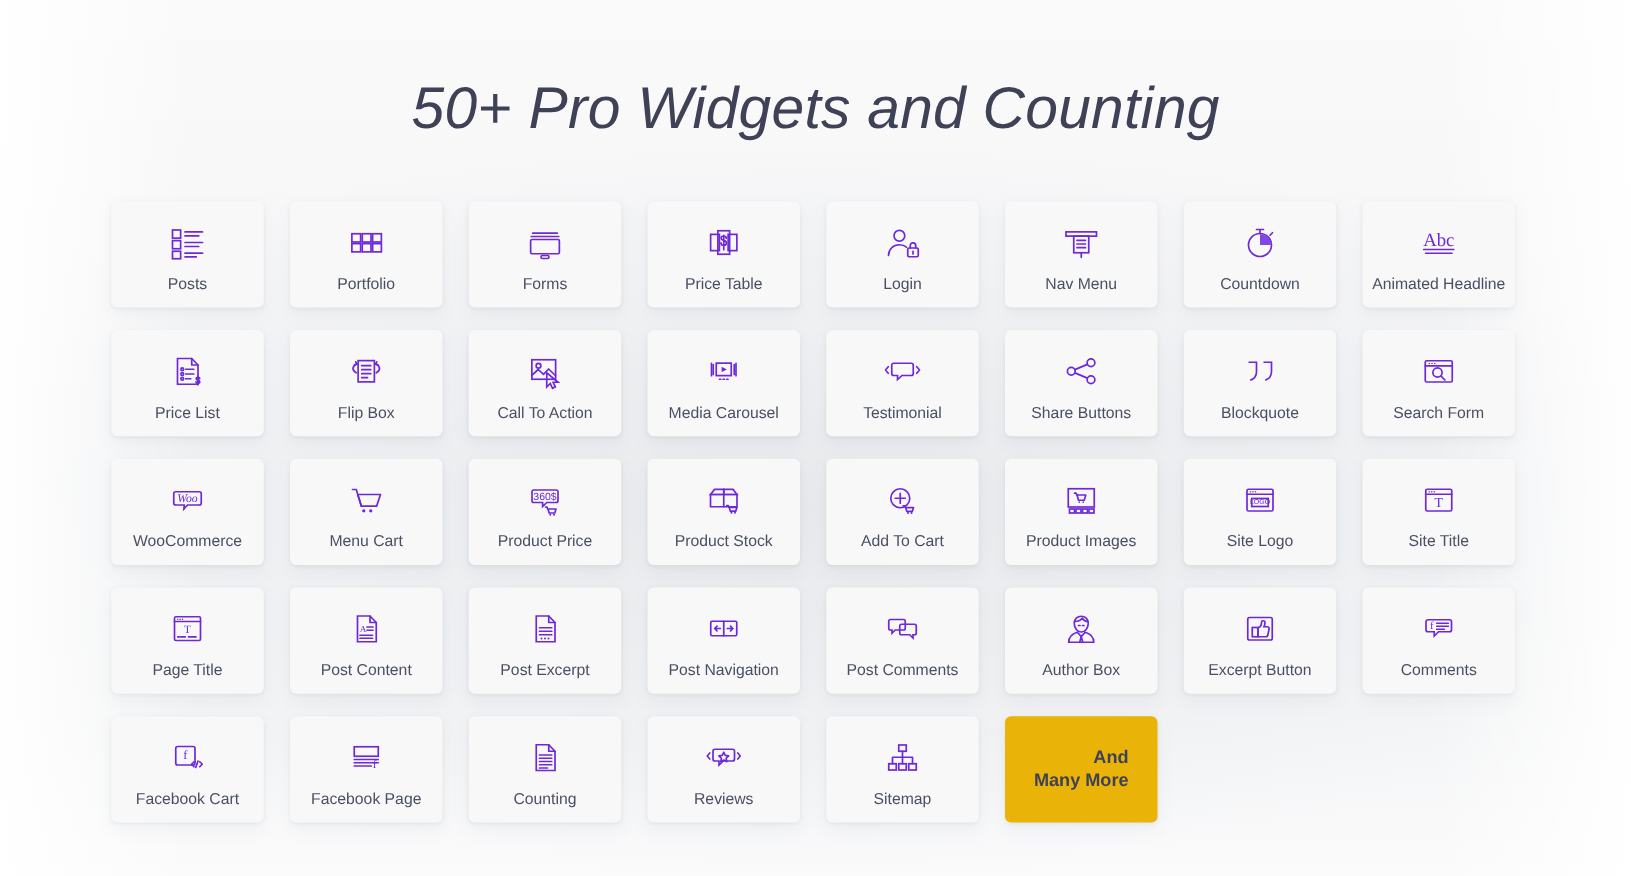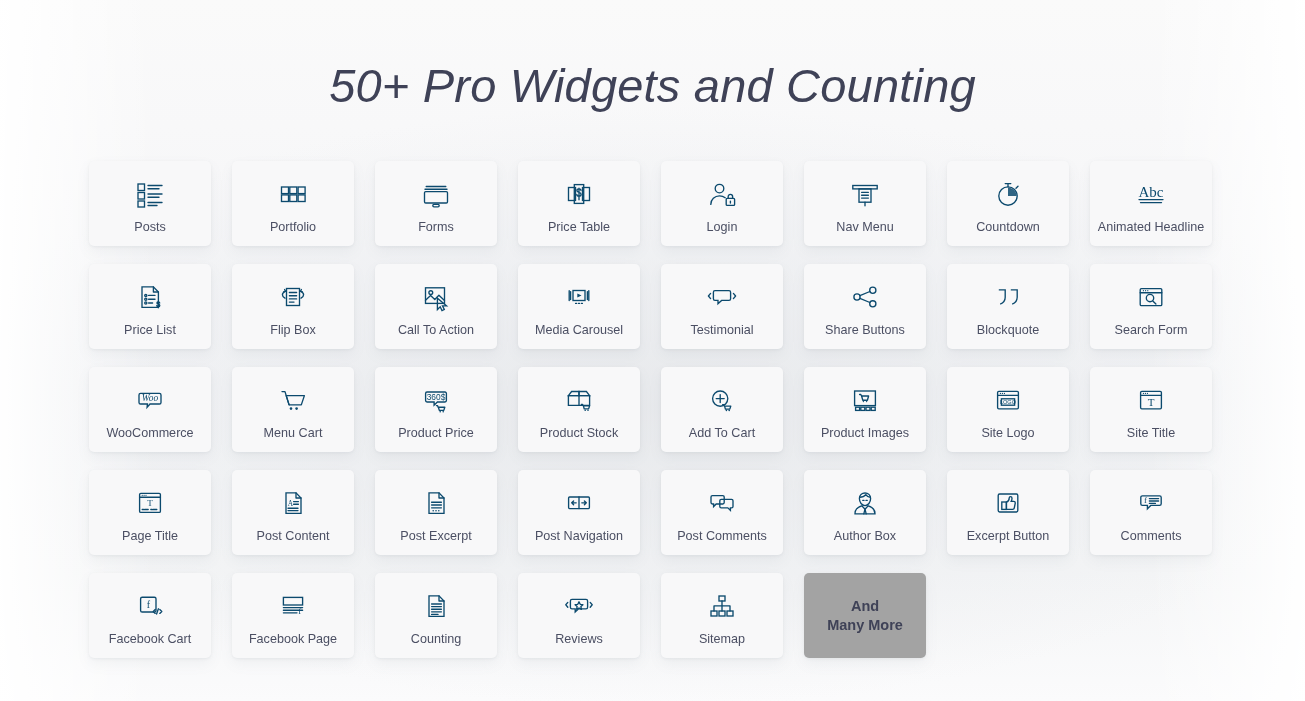--- a/index.html
+++ b/index.html
@@ -78,41 +78,41 @@
     box-sizing: border-box;
     position: relative;
     cursor: pointer;
     user-select: none;
   }
 
   .card .ico {
     width: 38px;
     height: 38px;
     display: block;
-    color: #0c4a6e;
+    color: #6d28d9;
     flex: none;
   }
   .card .ico svg {
     display: block;
     width: 100%;
     height: 100%;
   }
 
   .card .cap {
     margin-top: 7px;
     font-size: 12.6px;
     line-height: 15px;
     color: #4b4f63;
-    text-align: center;
+    text-align: right;
     white-space: nowrap;
   }
 
   
   .card.more {
-    background: #a3a3a3;
+    background: #eab308;
     justify-content: center;
     padding-top: 0;
   }
   .card.more .cap {
     margin-top: 0;
     font-weight: bold;
     font-size: 14.5px;
     line-height: 19px;
     color: #3f4257;
   }

